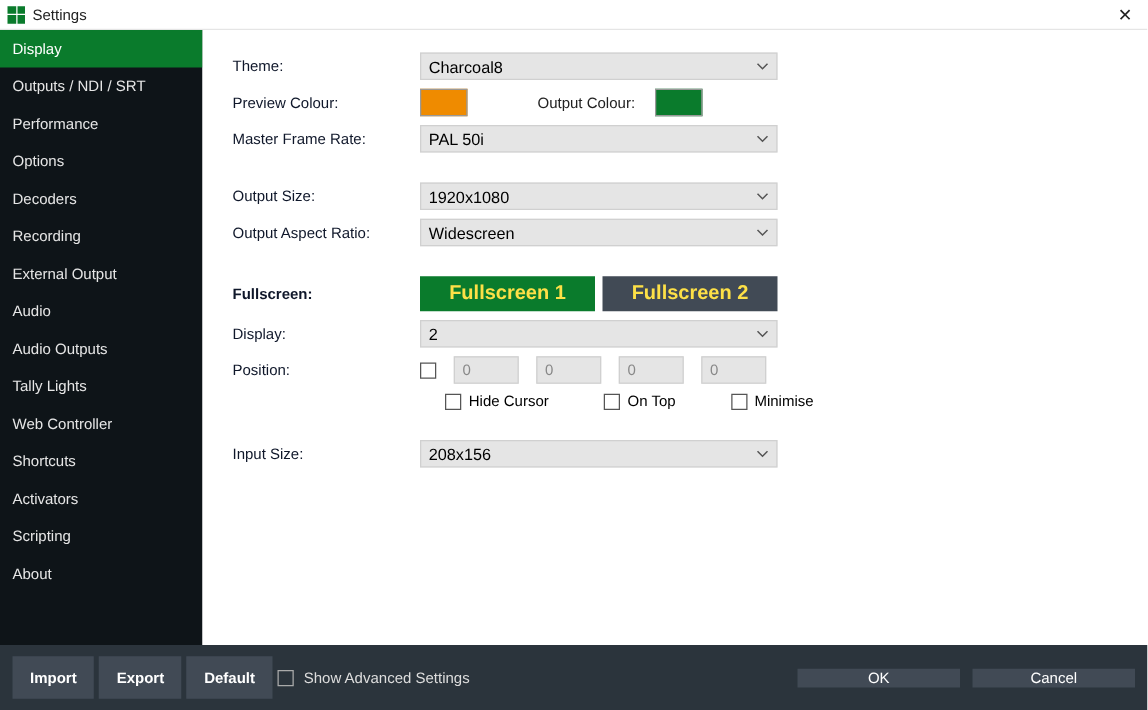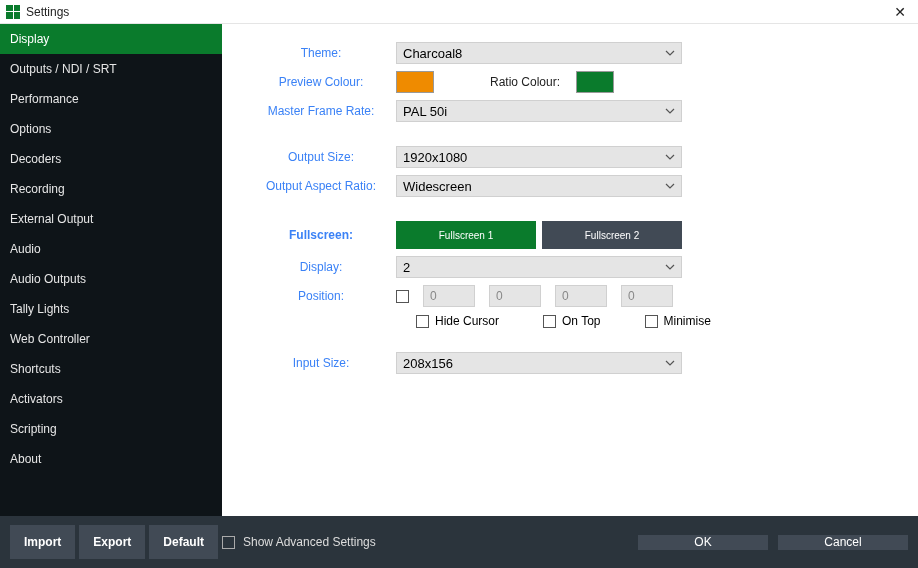--- a/index.html
+++ b/index.html
@@ -34,21 +34,21 @@
   .titlebar .spacer { flex: 1; }
   .titlebar .close { font-size: 14px; padding: 0 6px; cursor: pointer; color: #222; }
 
   .body {
     flex: 1;
     display: flex;
     min-height: 0;
   }
 
   .sidebar {
-    width: 222px;
+    width: 162px;
     background: #0e1418;
     color: #e6e6e6;
     display: flex;
     flex-direction: column;
   }
   .sidebar-items { flex: 1; }
   .sidebar-item {
     padding: 8px 10px;
     font-size: 12px;
     cursor: pointer;
@@ -65,24 +65,24 @@
     overflow: auto;
   }
   .form-row {
     display: flex;
     align-items: center;
     margin-bottom: 7px;
   }
   .form-row.gap-above { margin-top: 24px; }
   .form-label {
     width: 150px;
-    text-align: center;
+    text-align: left;
     padding-right: 0;
     font-size: 12px;
-    color: #3b82f6;
+    color: #0f172a;
   }
   .form-label.bold { font-weight: 600; }
   .form-field { display: flex; align-items: center; gap: 8px; flex: 1; }
 
   .select {
     background: #e5e5e5;
     border: 1px solid #d0d0d0;
     height: 22px;
     padding: 0 22px 0 6px;
     font-size: 13px;
@@ -109,23 +109,23 @@
   .swatch.green { background: #0a7b2c; }
 
   .inline-label { font-size: 12px; color: #222; margin: 0 8px 0 48px; }
 
   .fs-btn {
     height: 28px;
     flex: 1;
     display: flex;
     align-items: center;
     justify-content: center;
-    font-size: 10px;
-    font-weight: 400;
-    color: #ffffff;
+    font-size: 16px;
+    font-weight: 700;
+    color: #fde047;
     cursor: pointer;
     max-width: 140px;
   }
   .fs-btn.active { background: #0a7b2c; }
   .fs-btn.inactive { background: #414a55; }
 
   .checkbox {
     width: 13px; height: 13px;
     border: 1px solid #555;
     background: #fff;
@@ -242,21 +242,21 @@
               <path d="M1 3 L5 7 L9 3" stroke="#555" fill="none" stroke-width="1.2"></path>
             </svg>
         </div>
       </div>
     </div>
 
     <div class="form-row">
       <div class="form-label">Preview Colour:</div>
       <div class="form-field">
         <div class="swatch orange"></div>
-        <div class="inline-label">Ratio Colour:</div>
+        <div class="inline-label">Output Colour:</div>
         <div class="swatch green"></div>
       </div>
     </div>
 
     <div class="form-row">
       <div class="form-label">Master Frame Rate:</div>
       <div class="form-field">
         <div class="select">
           <span>PAL 50i</span>
           <svg class="chev" viewBox="0 0 10 10">

